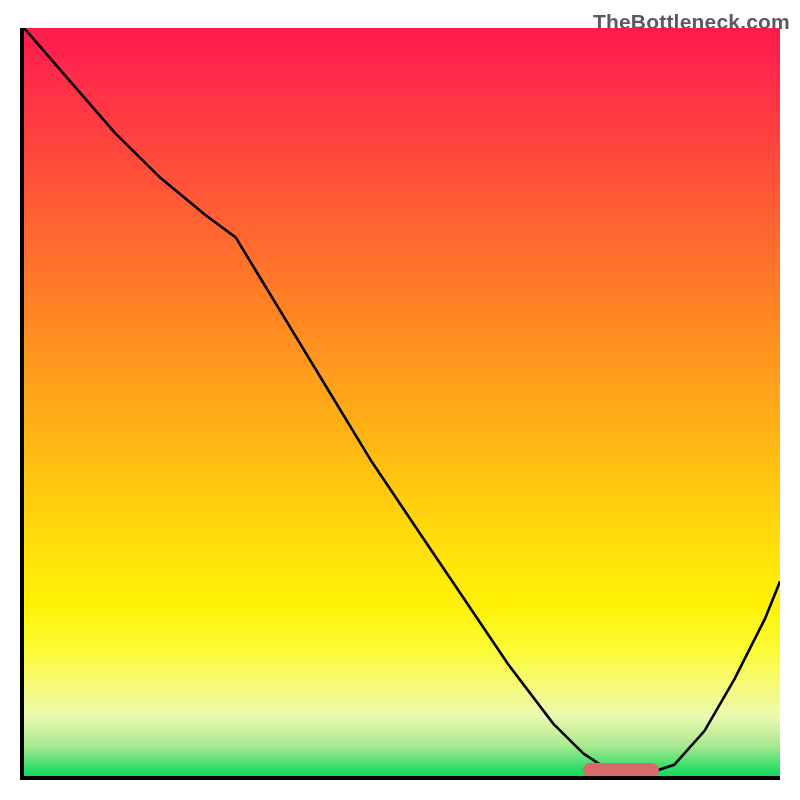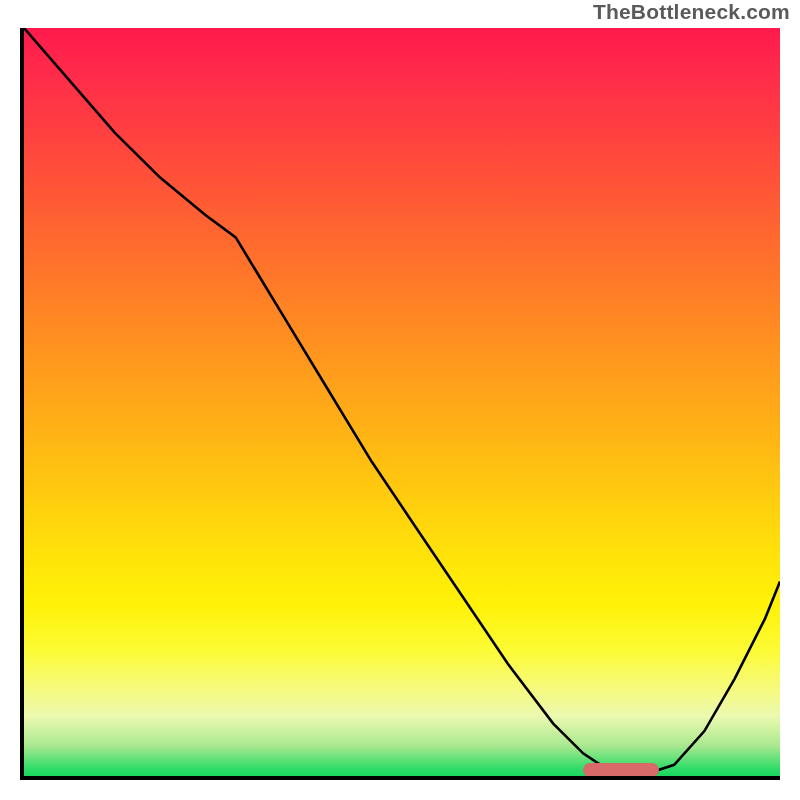--- a/index.html
+++ b/index.html
@@ -10,21 +10,21 @@
     background: #ffffff;
     font-family: Arial, Helvetica, sans-serif;
   }
   .container {
     position: relative;
     width: 800px;
     height: 800px;
   }
   .watermark {
     position: absolute;
-    top: 0;
+    top: 10px;
     right: 10px;
     font-size: 21px;
     font-weight: bold;
     color: #5a5a5a;
     letter-spacing: 0.2px;
   }
   .plot-frame {
     position: absolute;
     left: 20px;
     top: 28px;

